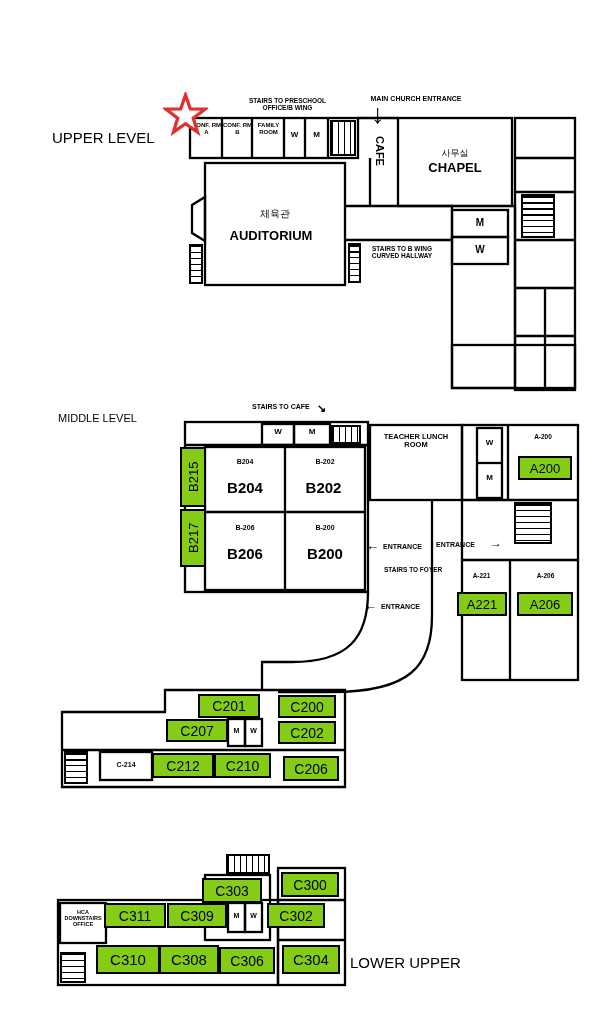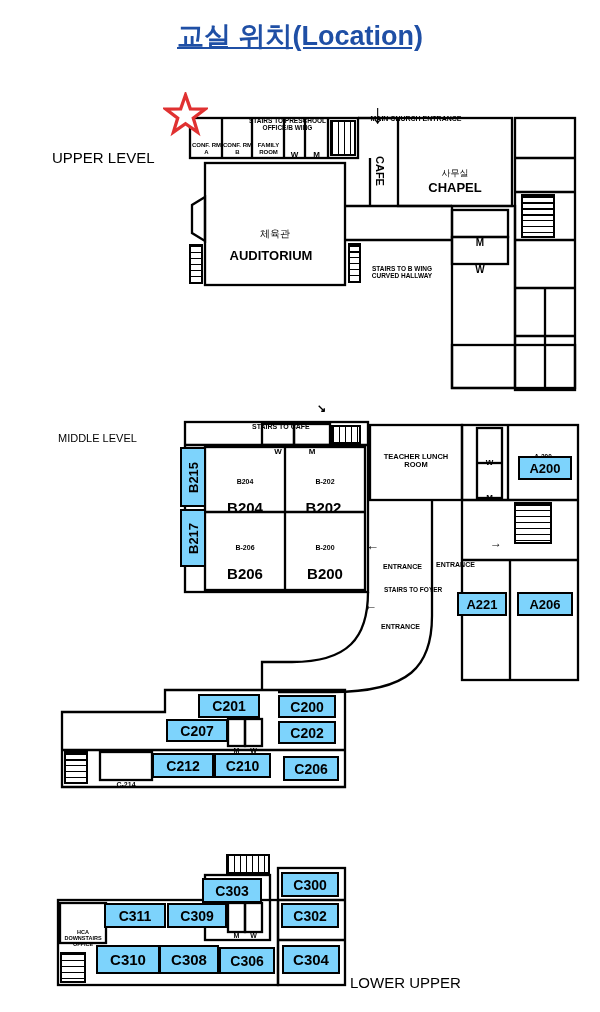--- a/index.html
+++ b/index.html
@@ -1,41 +1,40 @@
 <!DOCTYPE html>
 <html><head>
 <meta charset="utf-8">
 <style>
   * { margin:0; padding:0; box-sizing:border-box; }
   html,body { background:#fff; }
   body { font-family:"Liberation Sans", sans-serif; color:#000; }
   #canvas { position:relative; width:600px; height:1012px; background:#fff; overflow:hidden; }
   svg.walls { position:absolute; left:0; top:0; z-index:1; }
-  .lbl { position:absolute; line-height:1.12; z-index:3;margin-top:20px; }
+  .lbl { position:absolute; line-height:1.12; z-index:3; }
   .c { text-align:center; }
   .b { font-weight:bold; }
-  .tag { position:absolute; z-index:4; background:#7dd3fc; border:2px solid #000; font-weight:bold;
+  .tag { position:absolute; z-index:4; background:#84cc16; border:2px solid #000; font-weight:normal;
          display:flex; align-items:center; justify-content:center; line-height:1; }
   .tag-v { writing-mode:vertical-rl; transform:rotate(180deg); }
   .vtext { writing-mode:vertical-rl; }
   .hatch-v { position:absolute; z-index:2; border:2px solid #000;
              background:repeating-linear-gradient(to right,#000 0 1.5px,transparent 1.5px 6px); }
   .hatch-h { position:absolute; z-index:2; border:2px solid #000;
              background:repeating-linear-gradient(to bottom,#000 0 1.5px,transparent 1.5px 6px); }
   .title { position:absolute; left:0; top:18px; width:100%; text-align:center; z-index:3;
            font-size:27px; font-weight:bold; color:#1F4FA5; text-decoration:underline; }
   .arrow { position:absolute; z-index:5; font-weight:900; }
   .star { position:absolute; z-index:5; }
 </style>
 </head>
 <body>
 
 <div id="canvas">
 
-  <div class="title">교실 위치(Location)</div>
 
   <svg class="walls" width="600" height="1012" viewBox="0 0 600 1012" fill="none" stroke="#000" stroke-width="2.3">
 
     <rect x="190" y="118" width="168" height="40"></rect>
     <line x1="222" y1="118" x2="222" y2="158"></line>
     <line x1="252" y1="118" x2="252" y2="158"></line>
     <line x1="284" y1="118" x2="284" y2="158"></line>
     <line x1="305" y1="118" x2="305" y2="158"></line>
     <line x1="328" y1="118" x2="328" y2="158"></line>
     <line x1="358" y1="118" x2="398" y2="118"></line>
@@ -178,19 +177,19 @@
   <div class="tag" style="left:283px;top:756px;width:56px;height:25px;font-size:14px">C206</div>
 
   <div class="lbl" style="left:350px;top:955px;font-size:15px">LOWER UPPER</div>
   <div class="tag" style="left:202px;top:878px;width:60px;height:25px;font-size:14px">C303</div>
   <div class="tag" style="left:281px;top:872px;width:58px;height:25px;font-size:14px">C300</div>
   <div class="lbl b c" style="left:61px;top:909px;width:44px;font-size:5.5px">HCA DOWNSTAIRS OFFICE</div>
   <div class="tag" style="left:104px;top:903px;width:62px;height:25px;font-size:14px">C311</div>
   <div class="tag" style="left:167px;top:903px;width:60px;height:25px;font-size:14px">C309</div>
   <div class="lbl b c" style="left:228px;top:912px;width:17px;font-size:7px">M</div>
   <div class="lbl b c" style="left:245px;top:912px;width:17px;font-size:7px">W</div>
-  <div class="tag" style="left:281px;top:903px;width:58px;height:25px;font-size:14px">C302</div>
+  <div class="tag" style="left:267px;top:903px;width:58px;height:25px;font-size:14px">C302</div>
   <div class="tag" style="left:96px;top:945px;width:64px;height:29px;font-size:15px">C310</div>
   <div class="tag" style="left:159px;top:945px;width:60px;height:29px;font-size:15px">C308</div>
   <div class="tag" style="left:219px;top:947px;width:56px;height:27px;font-size:14px">C306</div>
   <div class="tag" style="left:282px;top:945px;width:58px;height:29px;font-size:15px">C304</div>
 
 </div>
 
 </body></html>

